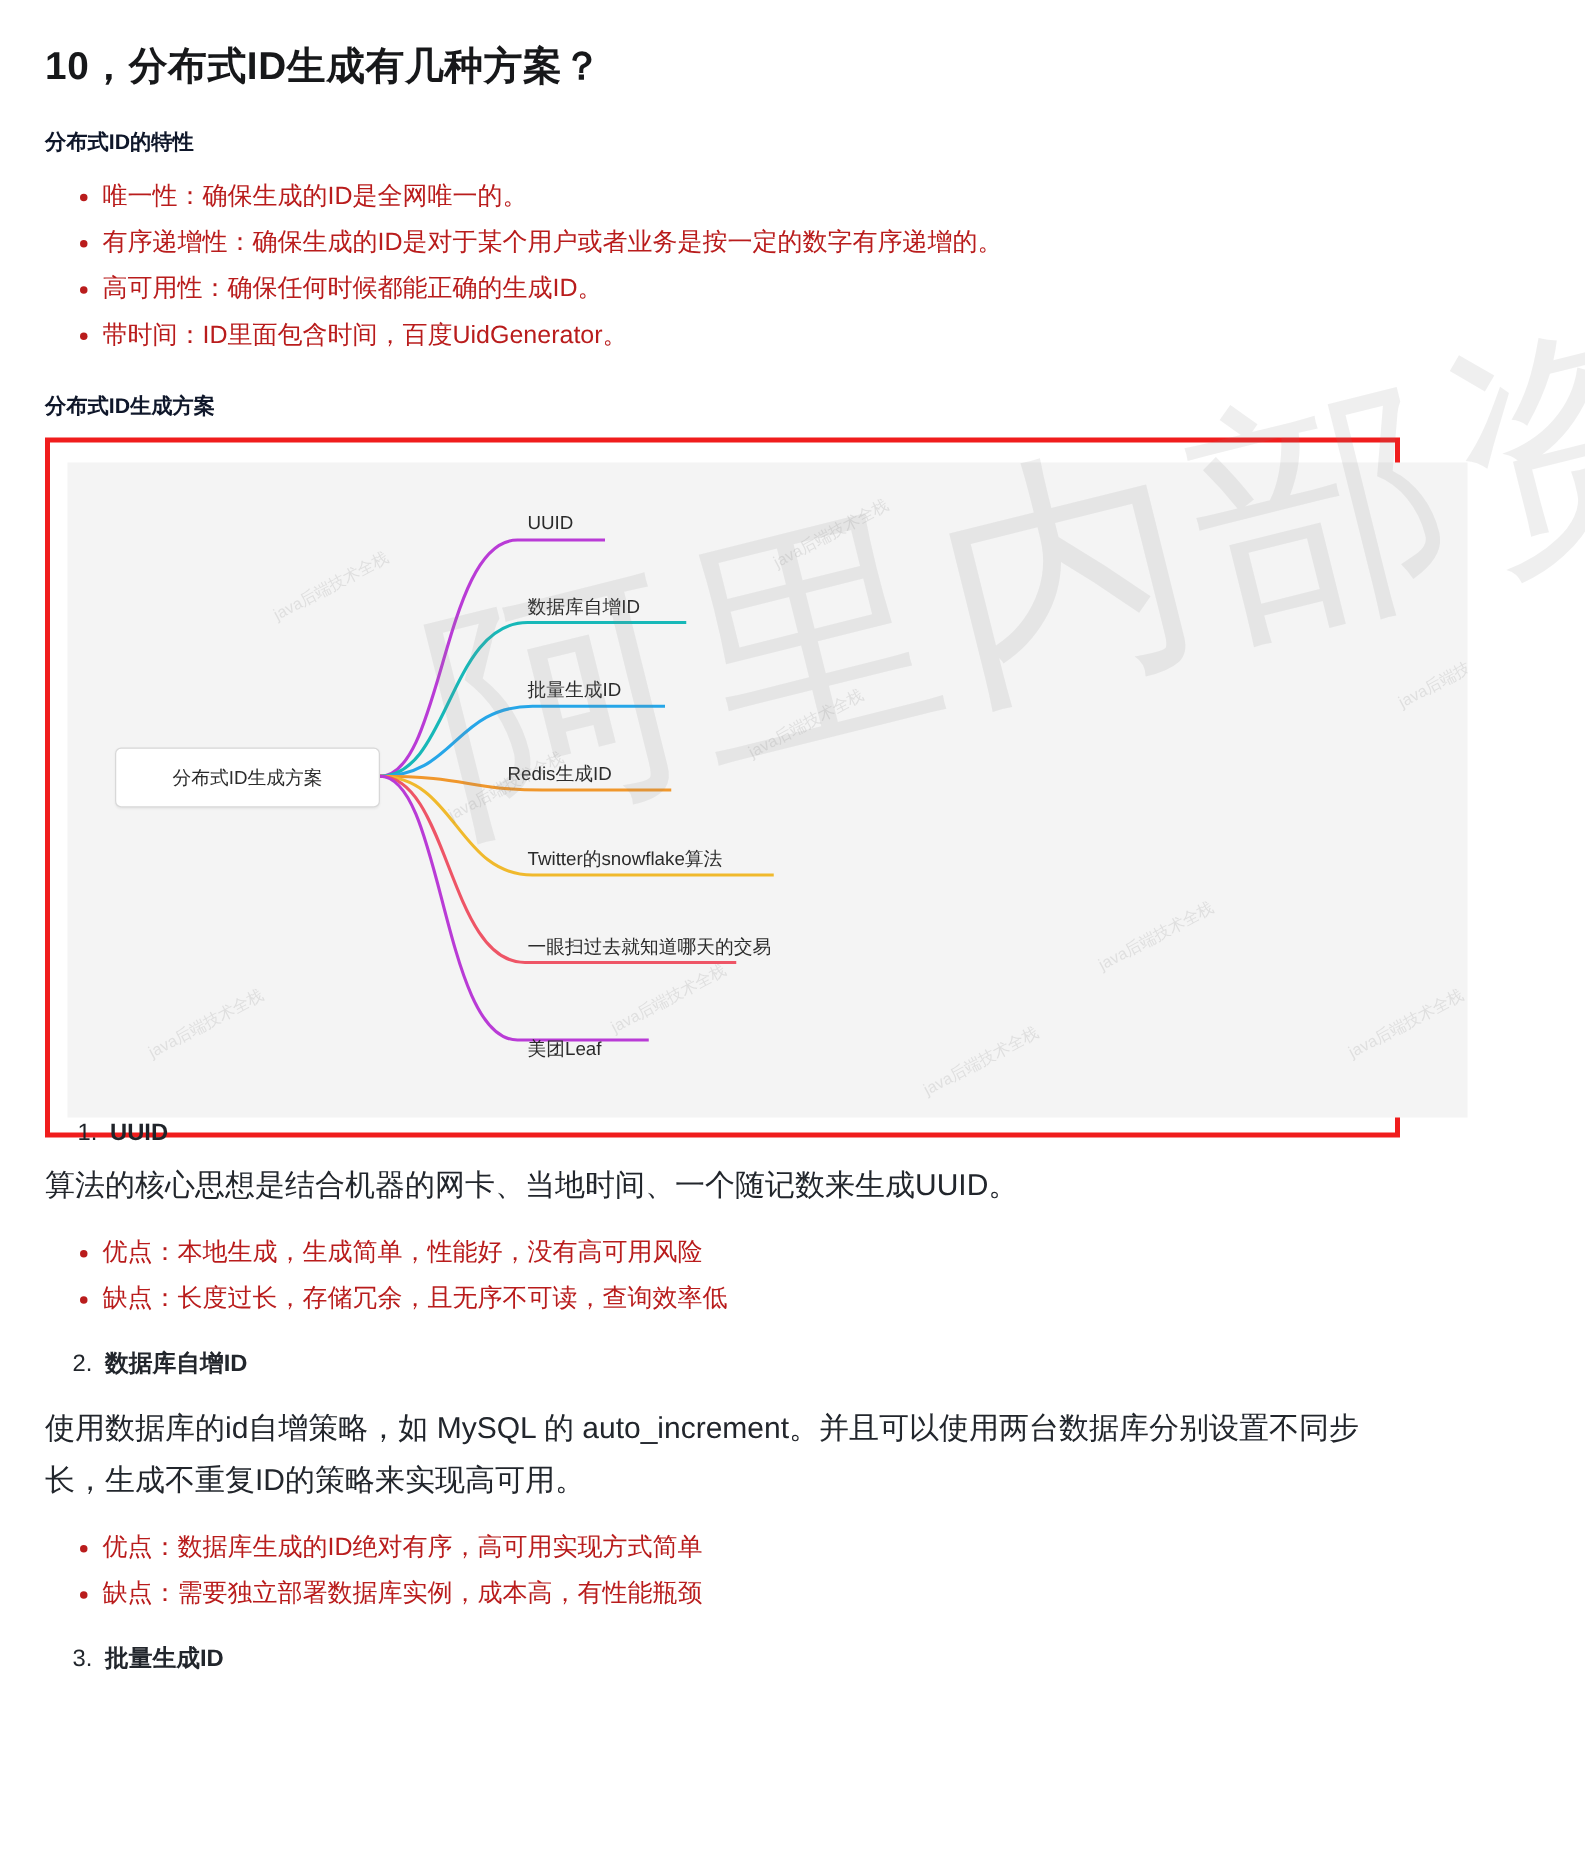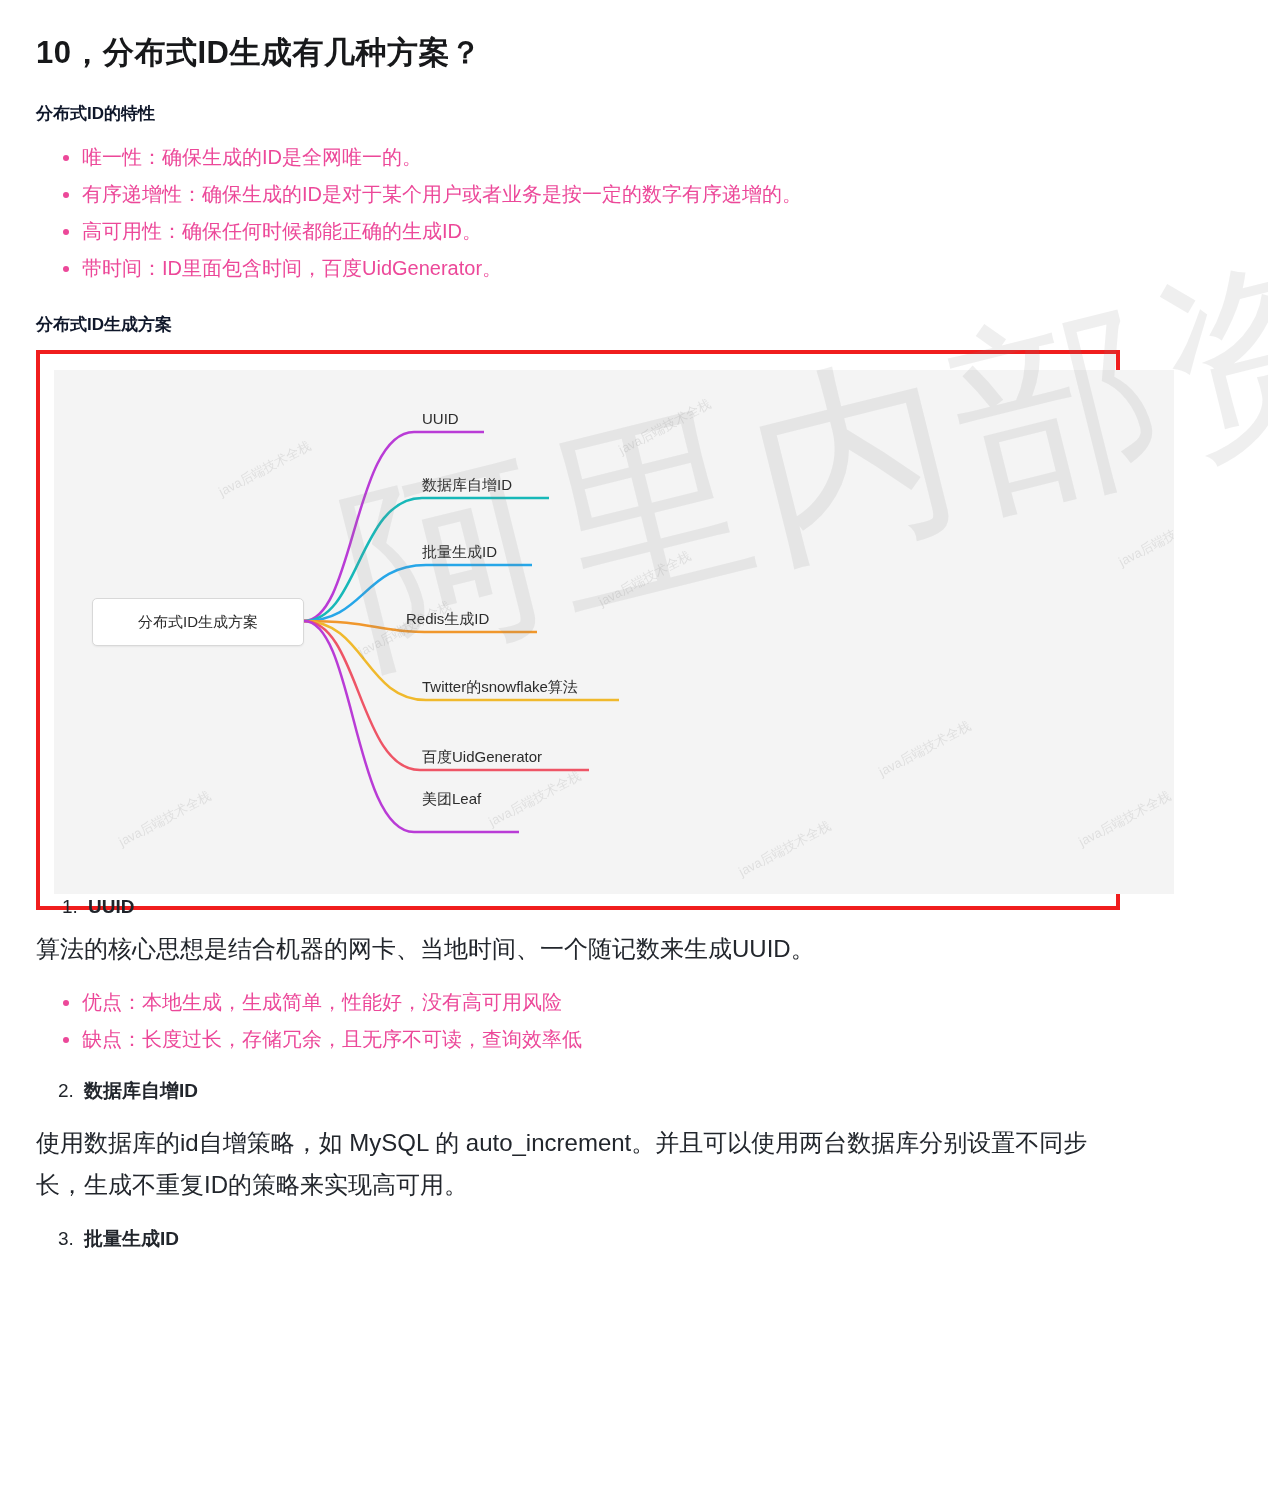--- a/index.html
+++ b/index.html
@@ -35,21 +35,21 @@
     color: #0f172a;
   }
   ul.bullets {
     margin: 8px 0 10px 0;
     padding-left: 46px;
     list-style: disc;
   }
   ul.bullets li {
     font-size: 20px;
     line-height: 1.85;
-    color: #ec4899;
+    color: #b91c1c;
   }
   p.para {
     font-size: 24px;
     line-height: 1.75;
     margin: 18px 0 14px 0;
     color: #22262c;
   }
   
   .diagram-wrap {
     position: relative;
@@ -153,22 +153,22 @@
         <path d="M250,251 C300,251 300,462 360,462 L465,462" stroke="#b93bd6" stroke-width="2.5" fill="none"></path>
       </svg>
 
       <div class="root-node">分布式ID生成方案</div>
 
       <div class="leaf-label" style="left:368px; top:40px;">UUID</div>
       <div class="leaf-label" style="left:368px; top:106px;">数据库自增ID</div>
       <div class="leaf-label" style="left:368px; top:173px;">批量生成ID</div>
       <div class="leaf-label" style="left:352px; top:240px;">Redis生成ID</div>
       <div class="leaf-label" style="left:368px; top:308px;">Twitter的snowflake算法</div>
-      <div class="leaf-label" style="left:368px; top:378px;">百度UidGenerator</div>
-      <div class="leaf-label" style="left:368px; top:420px;">美团Leaf</div>
+      <div class="leaf-label" style="left:368px; top:378px;">一眼扫过去就知道哪天的交易</div>
+      <div class="leaf-label" style="left:368px; top:460px;">美团Leaf</div>
 
       <div class="wm" style="left:160px; top:90px;">java后端技术全栈</div>
       <div class="wm" style="left:560px; top:48px;">java后端技术全栈</div>
       <div class="wm" style="left:1060px; top:160px;">java后端技术全栈</div>
       <div class="wm" style="left:300px; top:250px;">java后端技术全栈</div>
       <div class="wm" style="left:540px; top:200px;">java后端技术全栈</div>
       <div class="wm" style="left:820px; top:370px;">java后端技术全栈</div>
       <div class="wm" style="left:60px;  top:440px;">java后端技术全栈</div>
       <div class="wm" style="left:430px; top:420px;">java后端技术全栈</div>
       <div class="wm" style="left:680px; top:470px;">java后端技术全栈</div>
@@ -188,20 +188,24 @@
     <li>缺点：长度过长，存储冗余，且无序不可读，查询效率低</li>
   </ul>
 
   <div class="ol-row">
     <span class="ol-num">2.</span>
     <span class="ol-txt">数据库自增ID</span>
   </div>
 
   <p class="para">使用数据库的id自增策略，如 MySQL 的 auto_increment。并且可以使用两台数据库分别设置不同步长，生成不重复ID的策略来实现高可用。</p>
 
+  <ul class="bullets">
+    <li>优点：数据库生成的ID绝对有序，高可用实现方式简单</li>
+    <li>缺点：需要独立部署数据库实例，成本高，有性能瓶颈</li>
+  </ul>
 
   <div class="ol-row">
     <span class="ol-num">3.</span>
     <span class="ol-txt">批量生成ID</span>
   </div>
 
 </div>
 
 <div class="bigwm" style="left:330px; top:300px;">阿里内部资料</div>
 

